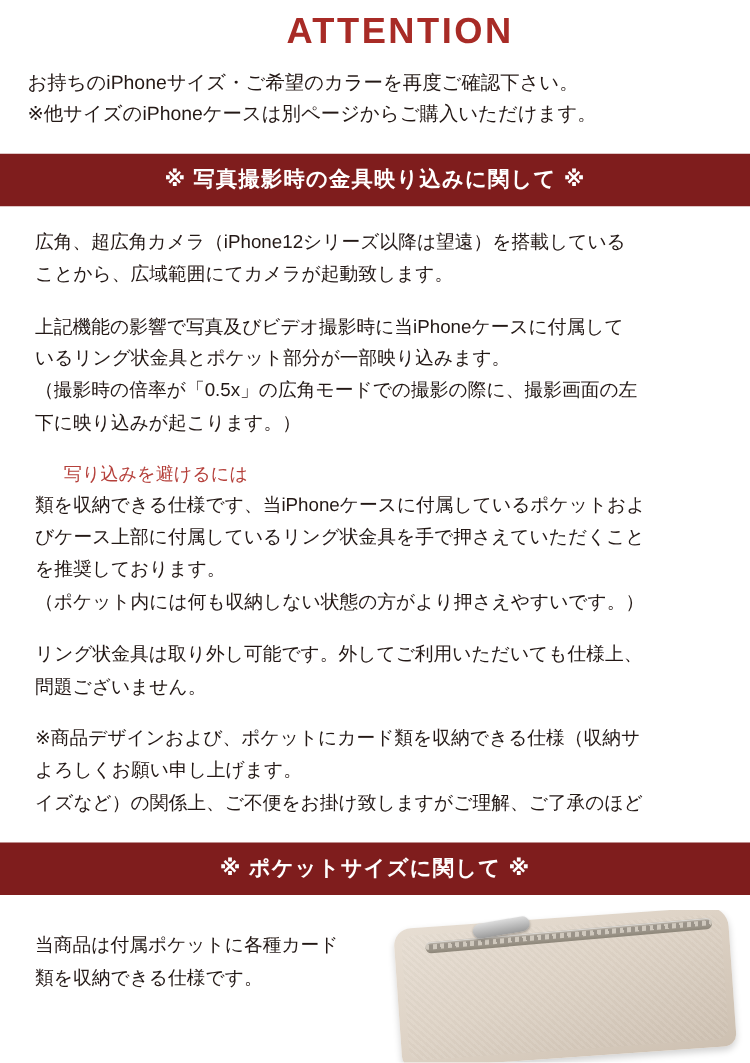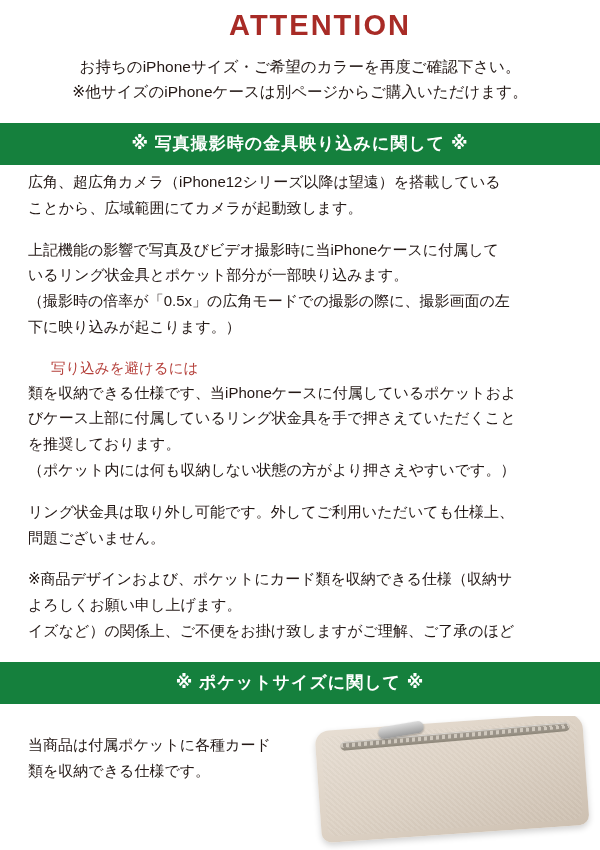--- a/index.html
+++ b/index.html
@@ -24,21 +24,20 @@
     text-align: center;
     color: #a82b26;
     font-size: 29px;
     font-weight: bold;
     letter-spacing: 2px;
     padding-top: 10px;
     line-height: 1.1;
     padding-left: 40px;
   }
   .intro {
-    text-align: center;
     font-size: 15.5px;
     line-height: 1.65;
     margin-top: 12px;
     padding: 0 22px;
   }
   .intro .line {
     display: block;
     white-space: nowrap;
   }
   .note-env {
@@ -46,41 +45,41 @@
     font-size: 14.5px;
     line-height: 1.7;
     margin-top: 18px;
     padding: 0 10px;
   }
   .note-env .line {
     display: block;
     white-space: nowrap;
   }
   .band {
-    background: #15803d;
+    background: #7f1d1d;
     color: #ffffff;
     text-align: center;
     font-size: 17px;
     font-weight: bold;
     letter-spacing: 1px;
     padding: 9px 0 10px 0;
     margin-top: 18px;
   }
   .band.second {
   }
   .body-section {
     padding: 0 28px;
     font-size: 15px;
     line-height: 1.72;
   }
   .para {
     margin-top: 16px;
   }
   .para:first-child {
-    margin-top: 4px;
+    margin-top: 16px;
   }
   .para .line {
     display: block;
   }
   .subhead {
     color: #b5403b;
     font-size: 14.5px;
     margin-top: 18px;
     line-height: 1.5;
     margin-left: 23px;

